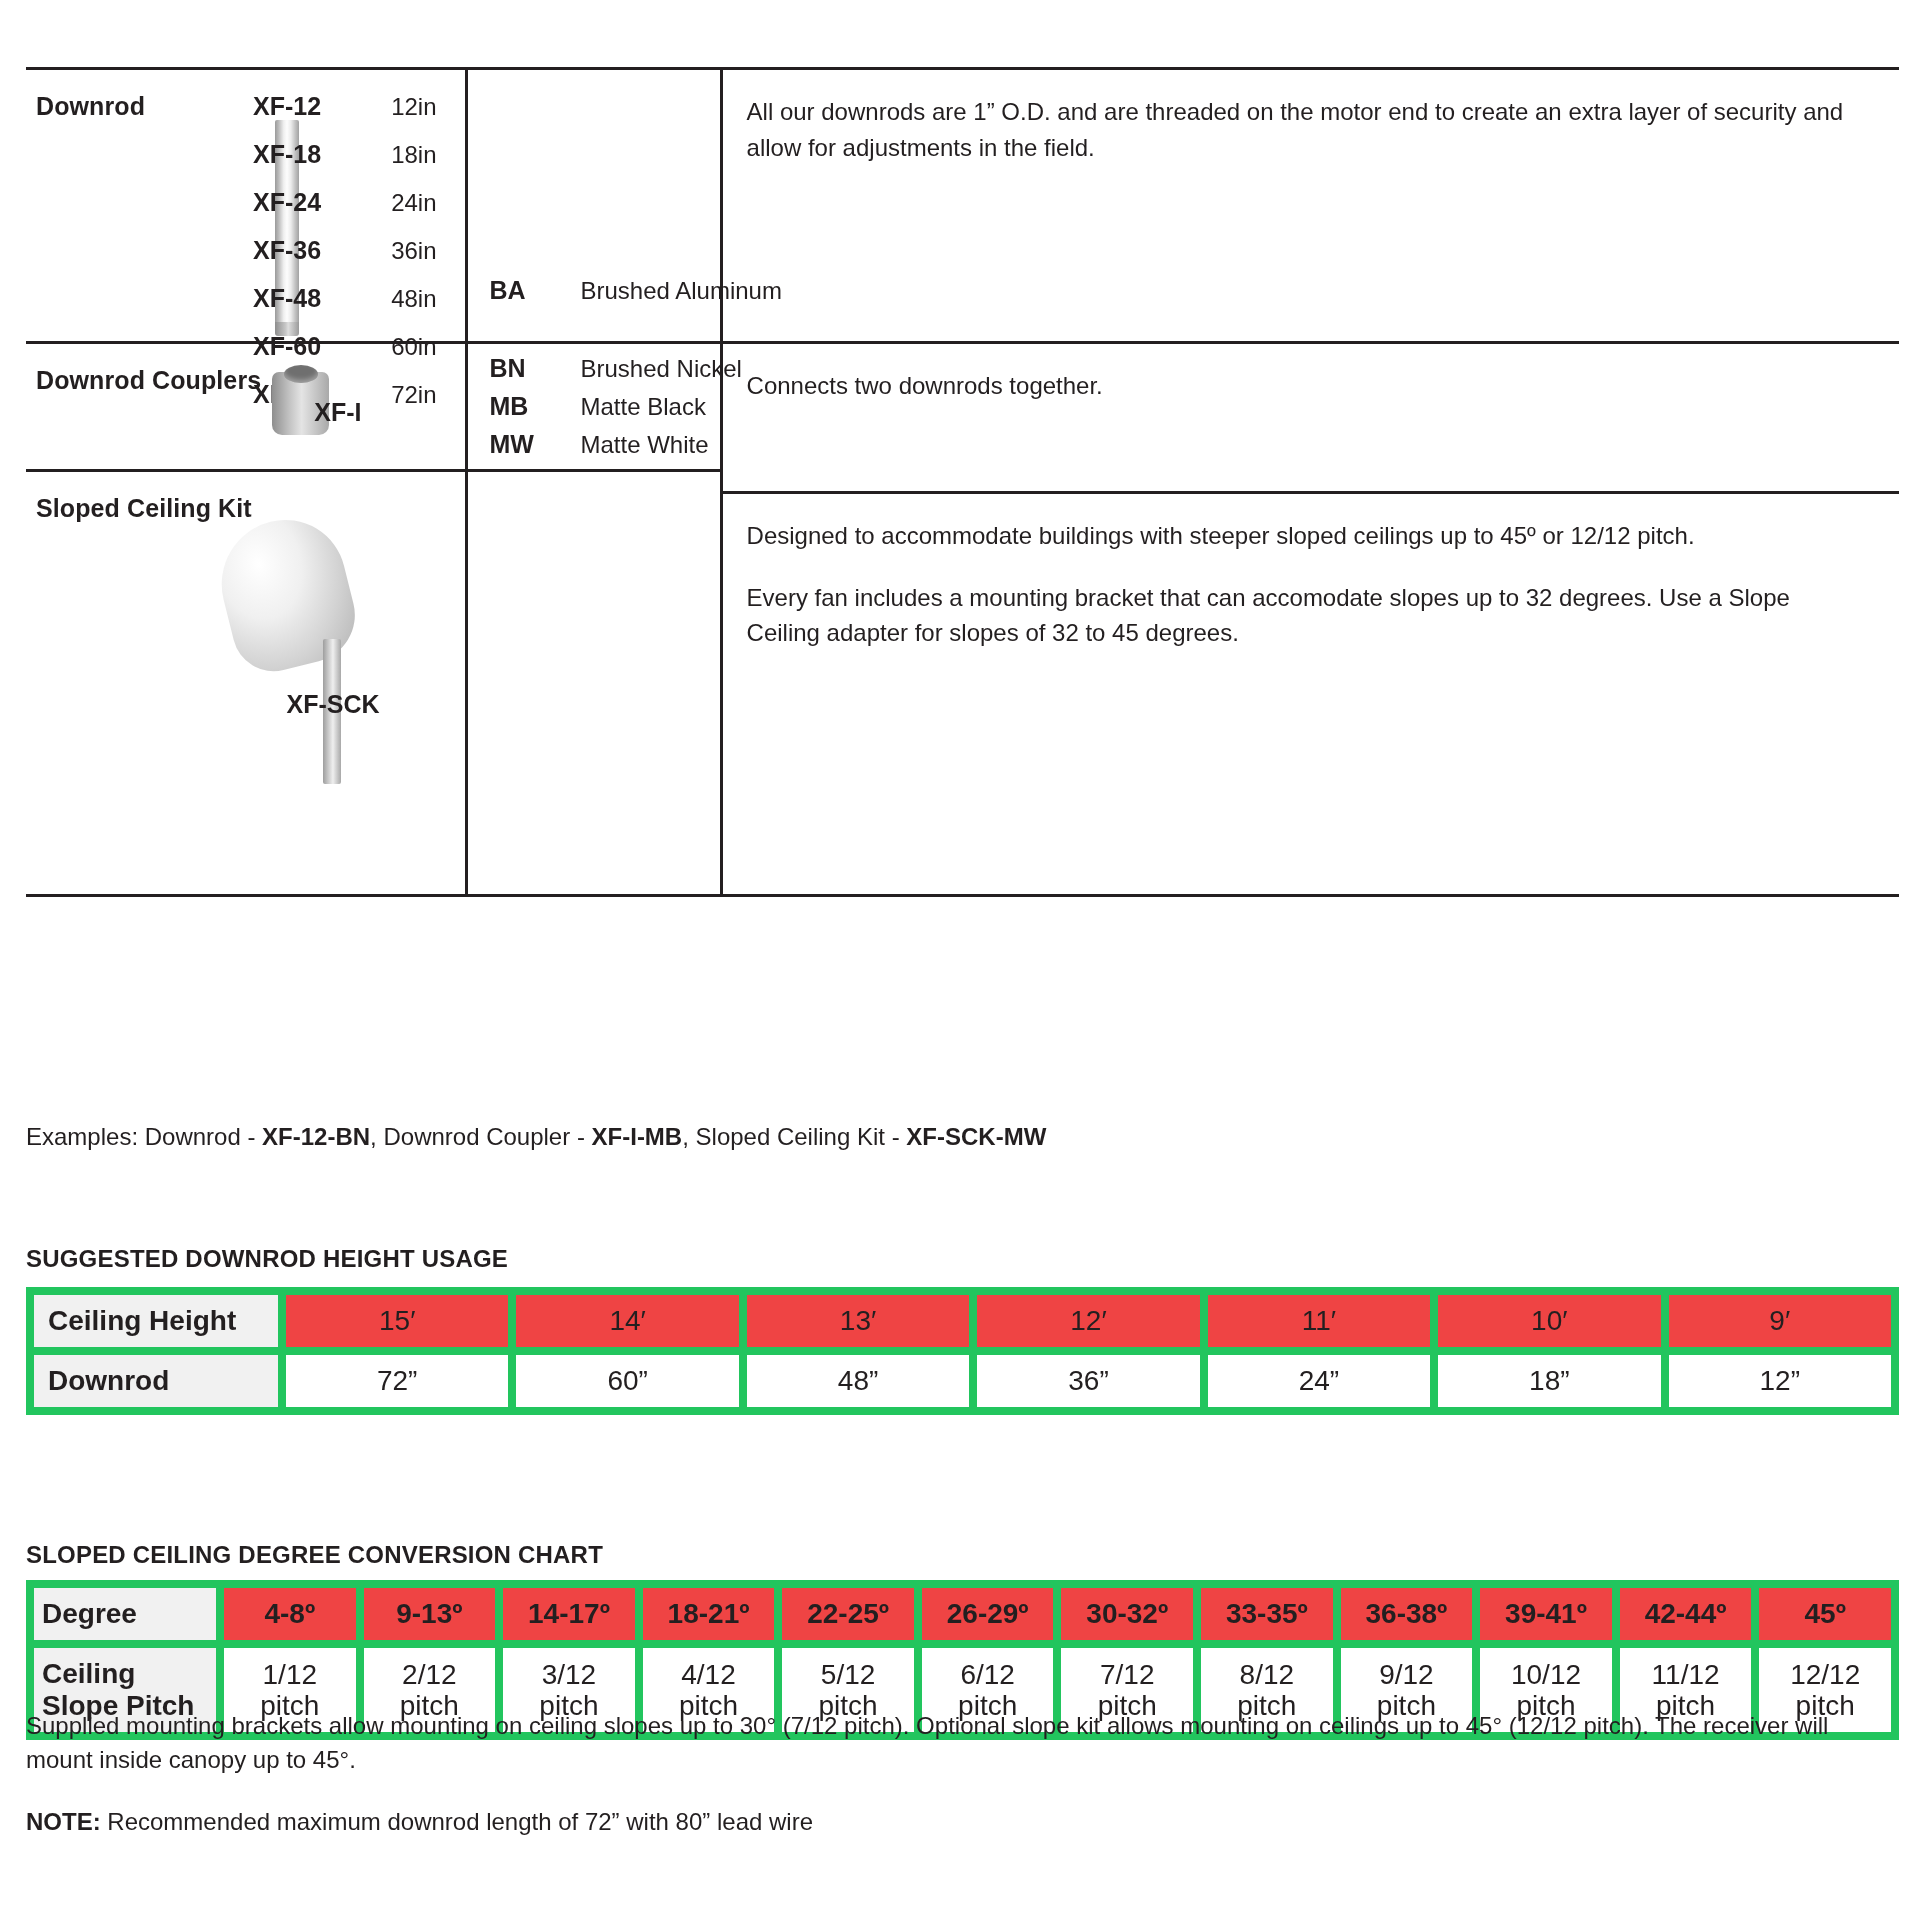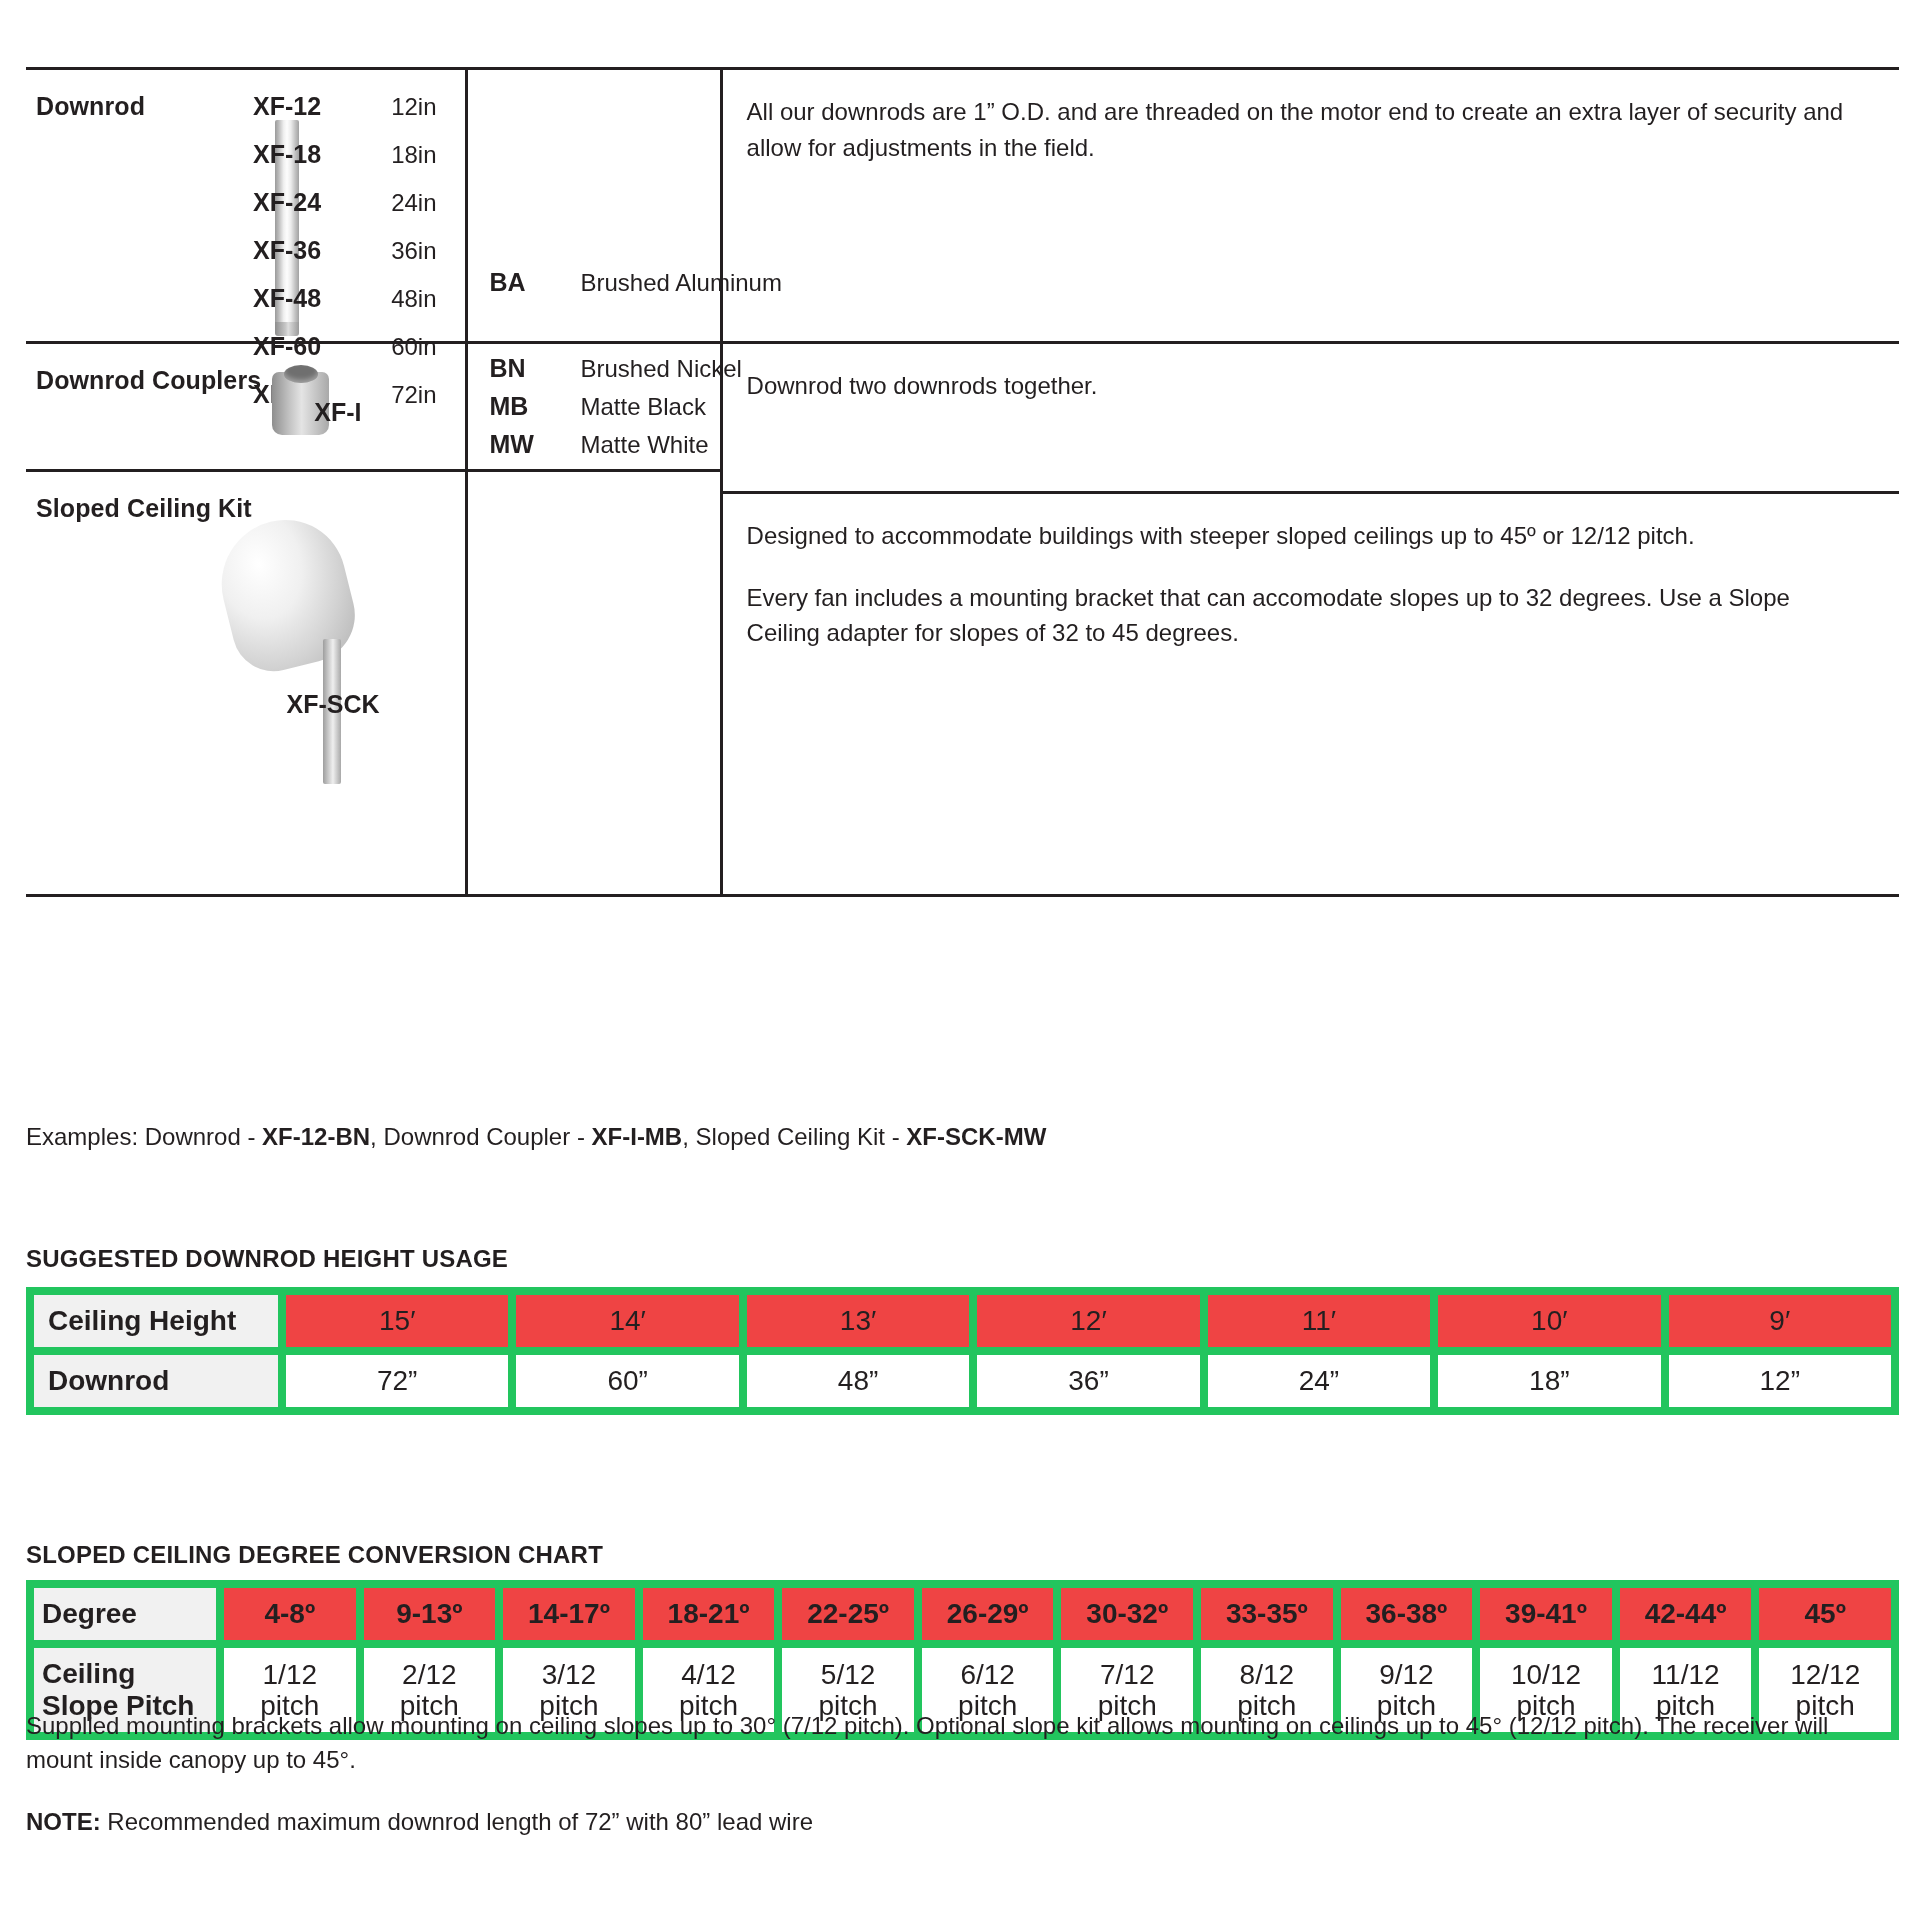--- a/index.html
+++ b/index.html
@@ -301,21 +301,21 @@
           <div class="dome"></div>
           <div class="rod"></div>
         </div>
         <div class="single-code sck">XF-SCK</div>
       </div>
 
     </div>
 
     <div class="col-mid">
       <div class="lrow r1">
-        <div class="finishes" style="top:198px;">
+        <div class="finishes" style="top:206px;">
           <div class="finish-line">
             <span class="fcode">BA</span>
             <span class="fname">Brushed Aluminum</span>
           </div>
         </div>
       </div>
       <div class="lrow r2">
         <div class="finishes" style="top:10px;">
           <div class="finish-line">
             <span class="fcode">BN</span>
@@ -332,21 +332,21 @@
         </div>
       </div>
       <div class="lrow r3"></div>
     </div>
 
     <div class="col-right">
       <div class="rrow r1">
         <div class="desc">All our downrods are 1” O.D. and are threaded on the motor end to create an extra layer of security and allow for adjustments in the field.</div>
       </div>
       <div class="rrow r2">
-        <div class="desc">Downrod two downrods together.</div>
+        <div class="desc">Connects two downrods together.</div>
       </div>
       <div class="rrow r3">
         <div class="desc">Designed to accommodate buildings with steeper sloped ceilings up to 45º or 12/12 pitch.</div>
         <div class="desc">Every fan includes a mounting bracket that can accomodate slopes up to 32 degrees. Use a Slope Ceiling adapter for slopes of 32 to 45 degrees.</div>
       </div>
     </div>
 
   </div>
 
   <div class="examples">

